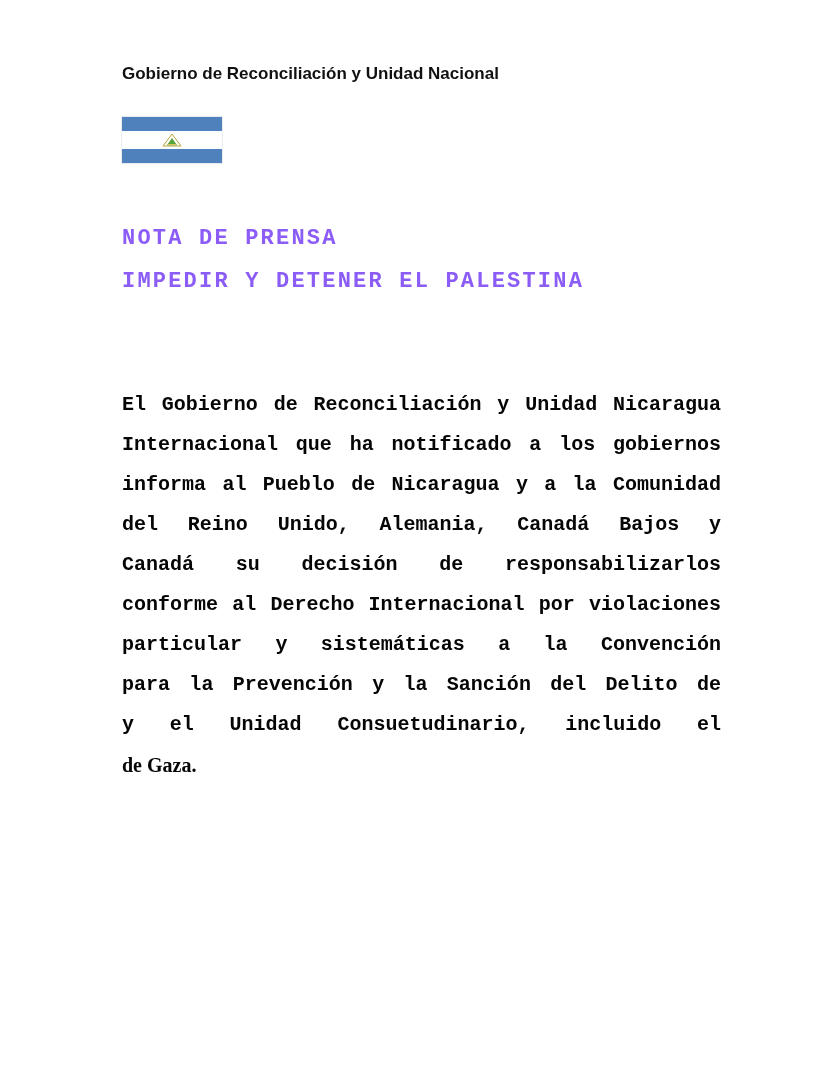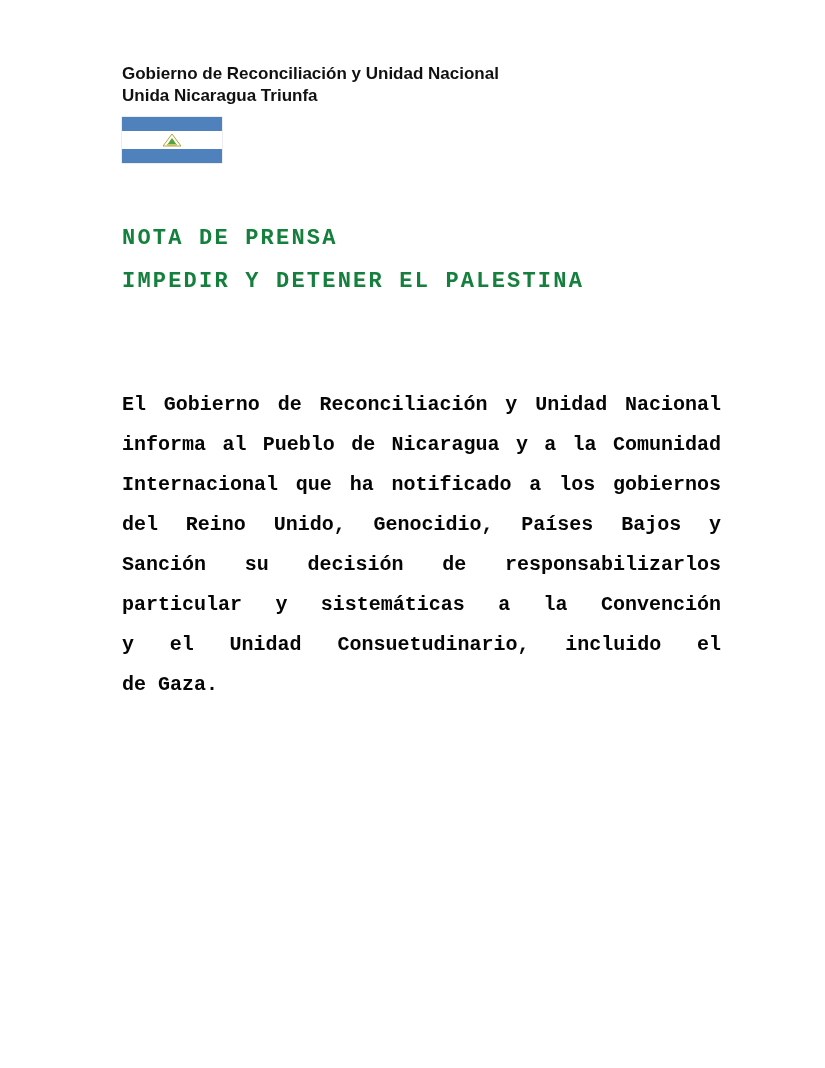--- a/index.html
+++ b/index.html
@@ -46,21 +46,21 @@
   }
   .title-block {
     position: absolute;
     left: 113px;
     top: 217px;
     font-family: "Liberation Mono", "DejaVu Sans Mono", monospace;
     font-weight: bold;
     font-size: 22px;
     line-height: 43px;
     letter-spacing: 2.2px;
-    color: #15803d;
+    color: #8b5cf6;
     white-space: nowrap;
   }
   .body-block {
     position: absolute;
     left: 113px;
     top: 385px;
     width: 599px;
     font-family: "Liberation Mono", "DejaVu Sans Mono", monospace;
     font-weight: bold;
     font-size: 20px;
@@ -69,53 +69,55 @@
   }
   .body-line {
     text-align: justify;
     text-align-last: justify;
     height: 40px;
     overflow: hidden;
   }
   .body-line.last-line {
     text-align: left;
     text-align-last: left;
+    font-family: Liberation Serif, serif;
   }
 </style>
 </head>
 <body>
 
 <div class="page">
 
   <div class="letterhead">
     <div>Gobierno de Reconciliación y Unidad Nacional</div>
-    <div>Unida Nicaragua Triunfa</div>
   </div>
 
   <div class="flag">
     <div class="stripe stripe-blue" style="background-color: rgb(79, 129, 189);"></div>
     <div class="stripe stripe-white">
       <svg class="emblem" width="20" height="14" viewBox="0 0 20 14">
         <polygon points="10,1 19,13 1,13" fill="#fdfdf2" stroke="#b5a642" stroke-width="1"></polygon>
         <polygon points="10,5.5 14.5,12 5.5,12" fill="#55a63a" stroke="#3f7d2c" stroke-width="0.5"></polygon>
         <rect x="6" y="11" width="8" height="1.2" fill="#d9c55a"></rect>
       </svg>
     </div>
     <div class="stripe stripe-blue" style="background-color: rgb(79, 129, 189);"></div>
   </div>
 
   <div class="title-block">
     <div>NOTA DE PRENSA</div>
     <div>IMPEDIR Y DETENER EL PALESTINA</div>
   </div>
 
   <div class="body-block">
-    <div class="body-line">El Gobierno de Reconciliación y Unidad Nacional</div>
+    <div class="body-line">El Gobierno de Reconciliación y Unidad Nicaragua</div>
+    <div class="body-line">Internacional que ha notificado a los gobiernos</div>
     <div class="body-line">informa al Pueblo de Nicaragua y a la Comunidad</div>
-    <div class="body-line">Internacional que ha notificado a los gobiernos</div>
-    <div class="body-line">del Reino Unido, Genocidio, Países Bajos y</div>
-    <div class="body-line">Sanción su decisión de responsabilizarlos</div>
+    <div class="body-line">del Reino Unido, Alemania, Canadá Bajos y</div>
+    <div class="body-line">Canadá su decisión de responsabilizarlos</div>
+    <div class="body-line">conforme al Derecho Internacional por violaciones</div>
     <div class="body-line">particular y sistemáticas a la Convención</div>
+    <div class="body-line">para la Prevención y la Sanción del Delito de</div>
     <div class="body-line">y el Unidad Consuetudinario, incluido el</div>
     <div class="body-line last-line">de Gaza.</div>
   </div>
 
 </div>
 
 </body></html>

